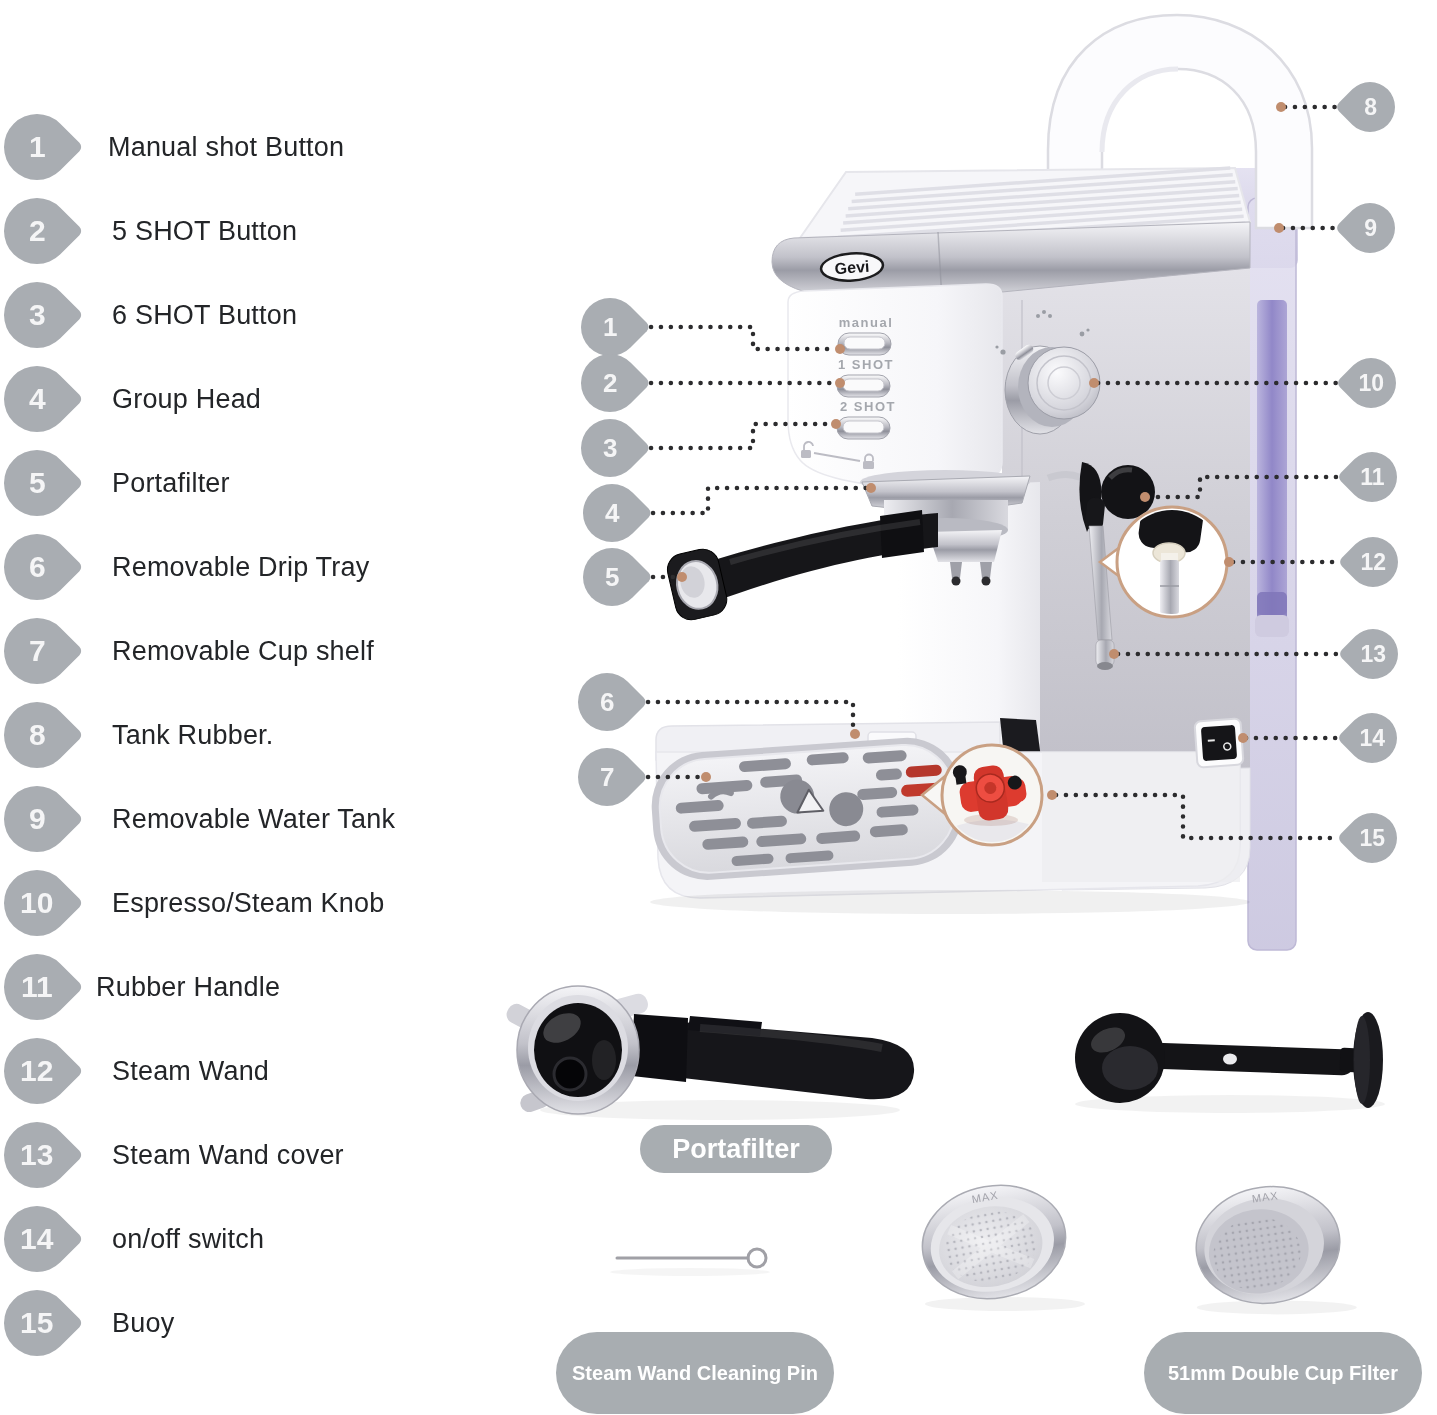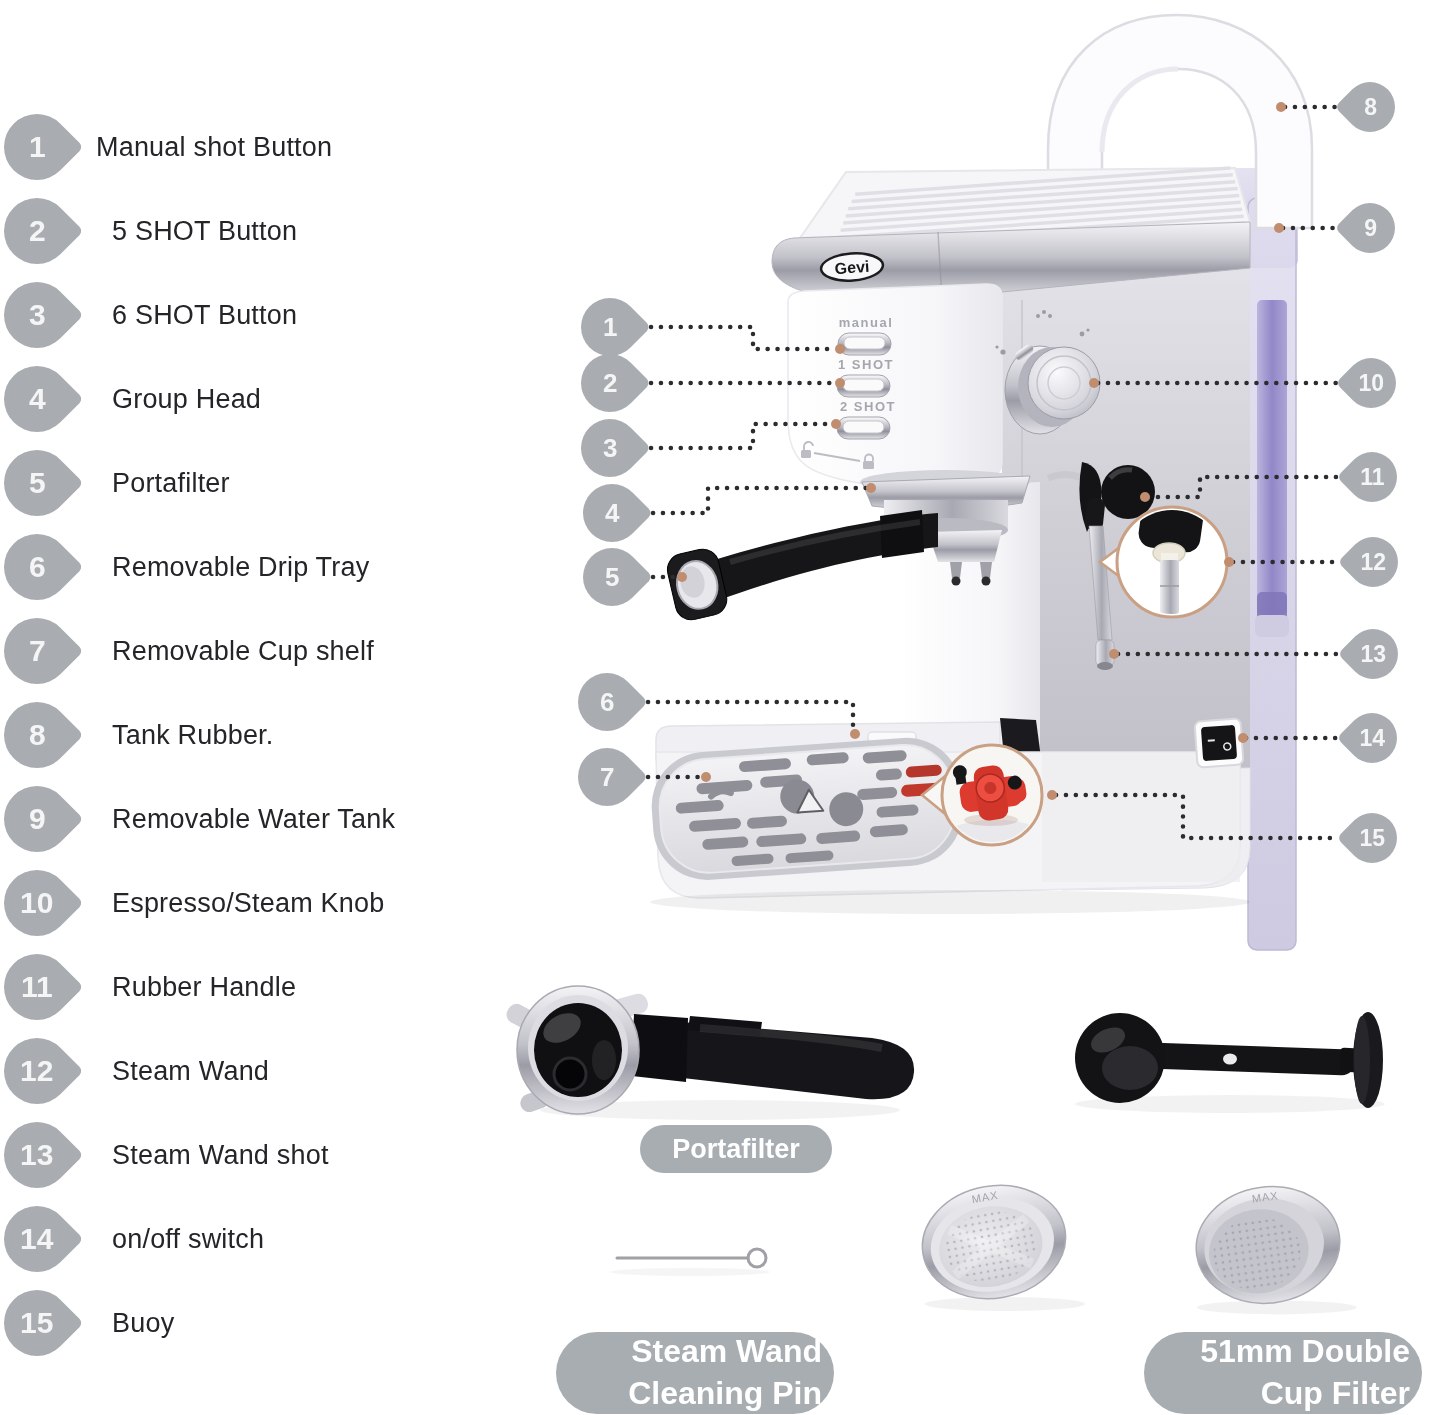--- a/index.html
+++ b/index.html
@@ -21,21 +21,21 @@
   
   .plabel{position:absolute;transform:translateY(-50%);font-size:27px;font-weight:500;
           color:#232528;letter-spacing:.2px;white-space:nowrap;}
 
   
   .pill{position:absolute;transform:translate(-50%,-50%);background:#a8adb1;color:#ffffff;
         display:flex;align-items:center;justify-content:center;text-align:center;
         font-weight:600;border-radius:42px;}
   .pill-s{width:192px;height:48px;font-size:27px;}
   .pill-m{width:280px;height:48px;font-size:27px;}
-  .pill-l{width:278px;height:82px;font-size:32px;line-height:1.3;padding:0 12px;box-sizing:border-box;text-align:right;}
+  .pill-l{width:278px;height:82px;font-size:20px;line-height:1.3;padding:0 12px;box-sizing:border-box;}
 </style>
 </head>
 <body>
 
 <div class="stage">
 
   <svg id="art" width="1437" height="1415" viewBox="0 0 1437 1415">
     <defs>
       <linearGradient id="gBand" x1="0" y1="0" x2="0" y2="1">
         <stop offset="0" stop-color="#f4f4f7"></stop>
@@ -383,21 +383,21 @@
       <ellipse cx="1258" cy="1250" rx="50" ry="42" fill="#c4c4cc"></ellipse>
       <ellipse cx="1256" cy="1252" rx="44" ry="36" fill="url(#mesh)" opacity=".85"></ellipse>
       <text x="1272" y="1201" text-anchor="middle" font-size="11" letter-spacing="1" fill="#a3a3ab" font-family="Liberation Sans, sans-serif">MAX</text>
     </g>
   </svg>
 
   <div>
     <div class="pin pin-r sz66" style="left:37px;top:147px">
         <span class="n">1</span>
       </div>
-    <div class="plabel" style="left:96px;top:147px">Manual shot Button</div>
+    <div class="plabel" style="left:108px;top:147px">Manual shot Button</div>
     <div class="pin pin-r sz66" style="left:37px;top:231px">
         <span class="n">2</span>
       </div>
     <div class="plabel" style="left:112px;top:231px">5 SHOT Button</div>
     <div class="pin pin-r sz66" style="left:37px;top:315px">
         <span class="n">3</span>
       </div>
     <div class="plabel" style="left:112px;top:315px">6 SHOT Button</div>
     <div class="pin pin-r sz66" style="left:37px;top:399px">
         <span class="n">4</span>
@@ -423,29 +423,29 @@
         <span class="n">9</span>
       </div>
     <div class="plabel" style="left:112px;top:819px">Removable Water Tank</div>
     <div class="pin pin-r sz66" style="left:37px;top:903px">
         <span class="n">10</span>
       </div>
     <div class="plabel" style="left:112px;top:903px">Espresso/Steam Knob</div>
     <div class="pin pin-r sz66" style="left:37px;top:987px">
         <span class="n">11</span>
       </div>
-    <div class="plabel" style="left:112px;top:987px">Rubber Handle</div>
+    <div class="plabel" style="left:96px;top:987px">Rubber Handle</div>
     <div class="pin pin-r sz66" style="left:37px;top:1071px">
         <span class="n">12</span>
       </div>
     <div class="plabel" style="left:112px;top:1071px">Steam Wand</div>
     <div class="pin pin-r sz66" style="left:37px;top:1155px">
         <span class="n">13</span>
       </div>
-    <div class="plabel" style="left:112px;top:1155px">Steam Wand shot</div>
+    <div class="plabel" style="left:112px;top:1155px">Steam Wand cover</div>
     <div class="pin pin-r sz66" style="left:37px;top:1239px">
         <span class="n">14</span>
       </div>
     <div class="plabel" style="left:112px;top:1239px">on/off switch</div>
     <div class="pin pin-r sz66" style="left:37px;top:1323px">
         <span class="n">15</span>
       </div>
     <div class="plabel" style="left:112px;top:1323px">Buoy</div>
   </div>
 

